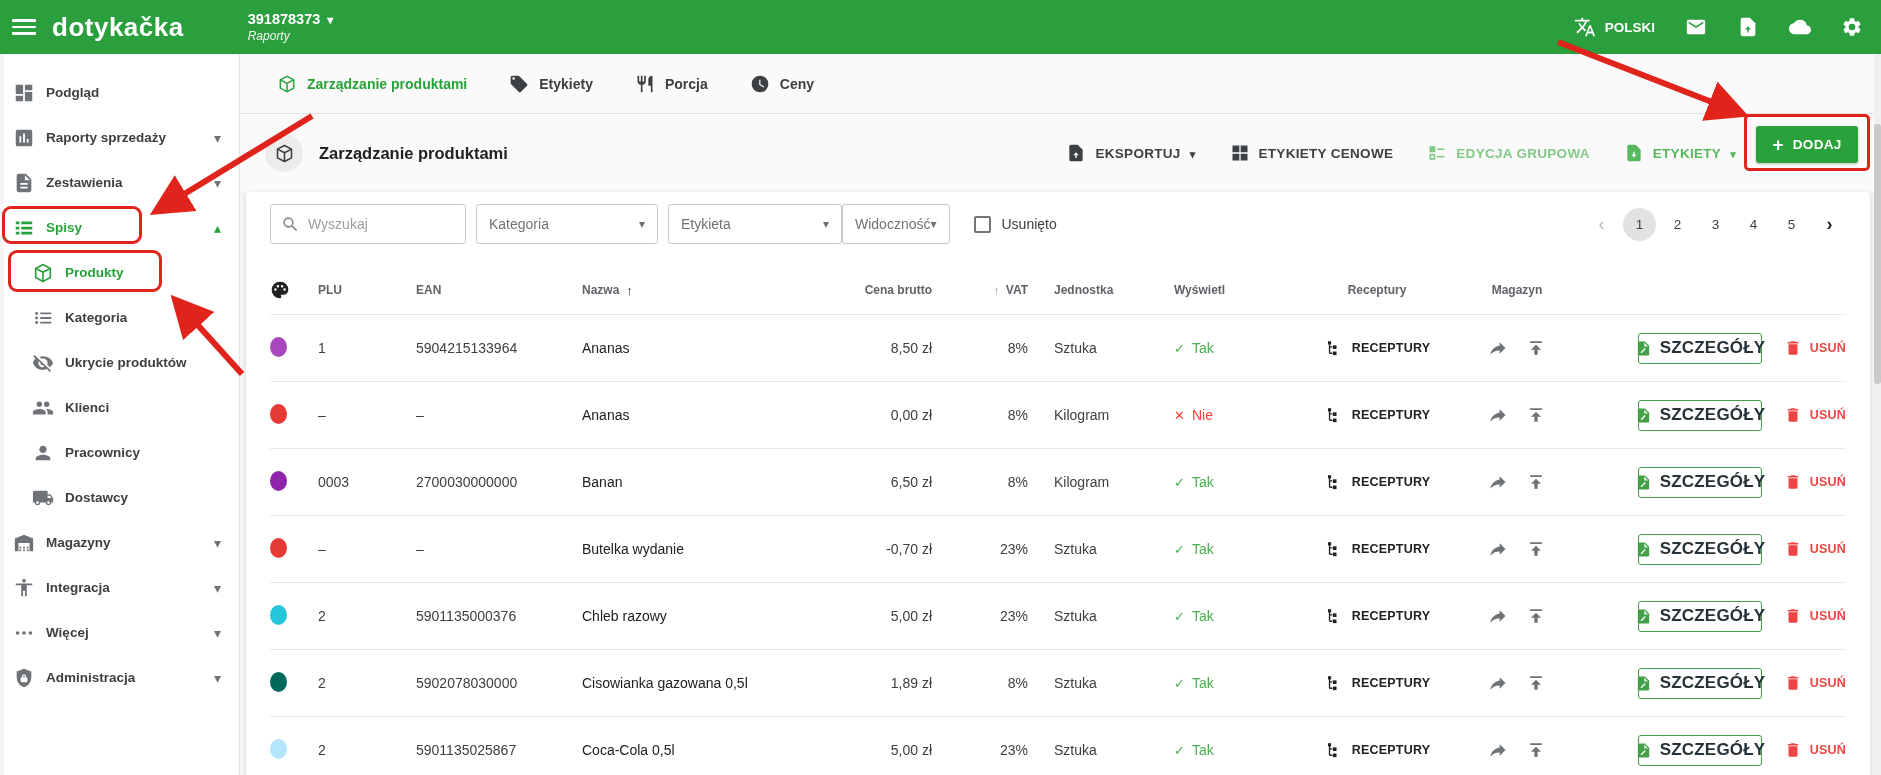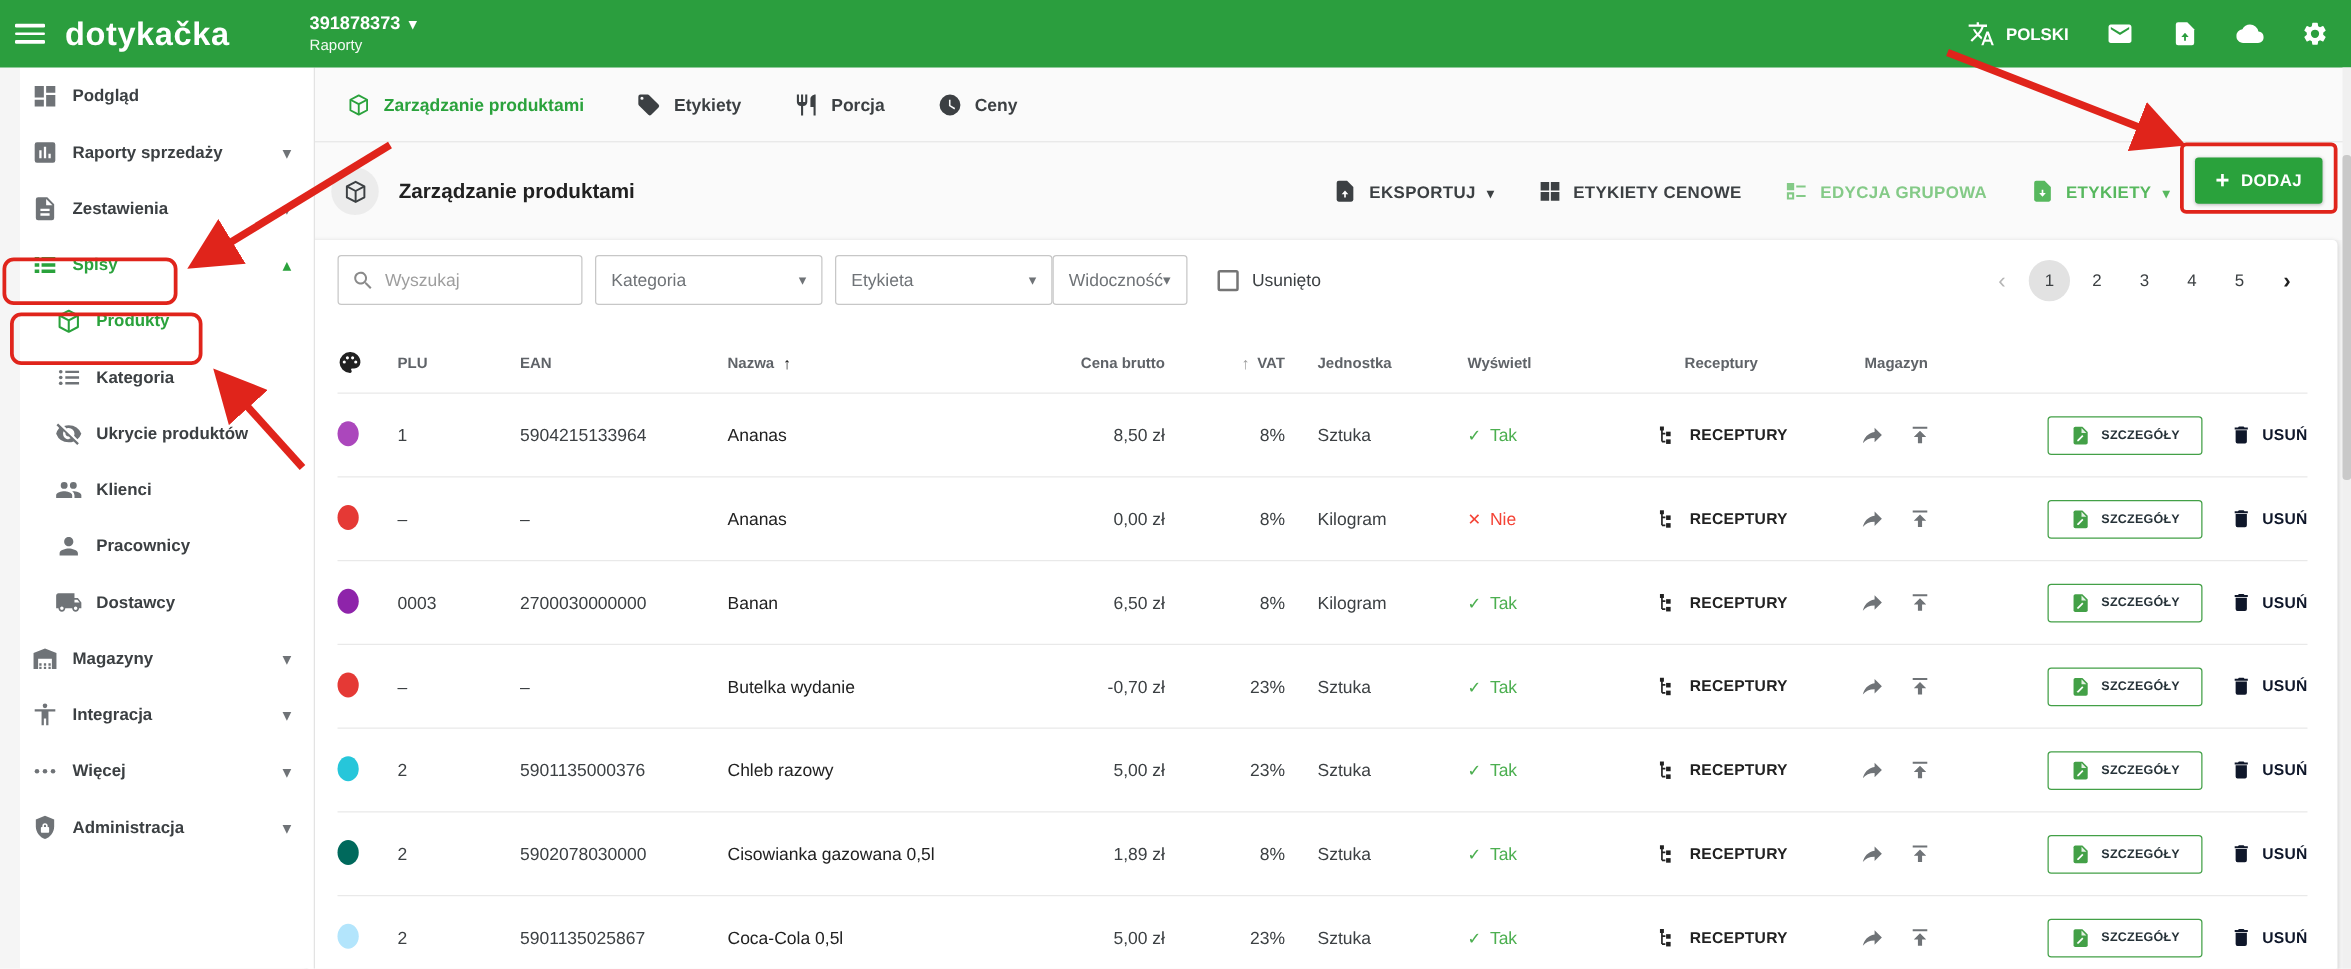--- a/index.html
+++ b/index.html
@@ -8,28 +8,28 @@
   svg { display:block; }
 
   
   .topbar { height:54px; background:#2b9e3e; display:flex; align-items:center; position:relative; z-index:5; }
   .burger { width:24px; margin-left:12px; cursor:pointer; }
   .burger i { display:block; height:2.5px; background:#fff; margin:4px 0; border-radius:1px; }
   .logo { color:#fff; font-size:26px; font-weight:bold; margin-left:16px; letter-spacing:.5px; }
   .account { margin-left:64px; color:#fff; cursor:pointer; }
   .account-id { font-size:14.5px; font-weight:bold; display:flex; align-items:center; gap:7px; }
   .account-id .caret::before { content:"▾"; font-size:12px; }
-  .account-sub { font-size:12px; opacity:.95; margin-top:2px; }
+  .account-sub { font-size:12px; opacity:.95; margin-top:2px;font-style:italic; }
   .top-right { margin-left:auto; display:flex; align-items:center; gap:30px; margin-right:18px; color:#fff; }
   .lang { display:flex; align-items:center; gap:9px; font-size:13.5px; font-weight:bold; cursor:pointer; }
   .tb-ic { width:22px; height:22px; color:#fff; cursor:pointer; }
   .tb-ic svg { width:22px; height:22px; }
 
   
-  .sidebar { position:absolute; top:54px; left:16px; width:236px; bottom:0; background:#fff; border-right:1px solid #e3e3e3; padding-top:0; z-index:4; }
+  .sidebar { position:absolute; top:54px; left:4px; width:236px; bottom:0; background:#fff; border-right:1px solid #e3e3e3; padding-top:16px; z-index:4; }
   .sitem { height:45px; display:flex; align-items:center; padding:0 18px 0 8px; cursor:pointer; }
   .sitem.child { padding-left:27px; }
   .sicon { width:24px; height:24px; color:#6f7377; flex:none; margin-right:10px; }
   .sicon svg { width:22px; height:22px; margin:1px; }
   .slabel { font-size:13.5px; font-weight:bold; color:#3c4043; white-space:nowrap; }
   .chev { margin-left:auto; color:#6f7377; font-size:14px; visibility:hidden; }
   .chev::before { content:"▾"; }
   .sitem.exp .chev { visibility:visible; }
   .sitem.open .chev::before { content:"▴"; color:#2aa23c; }
   .sitem.active .slabel, .sitem.active .sicon { color:#2aa23c; }
@@ -93,23 +93,23 @@
   .palette { color:#212121; } .palette svg { width:20px; height:20px; }
   .dot { display:inline-block; width:17px; height:20px; border-radius:50%; }
   .disp { display:flex; align-items:center; gap:7px; }
   .disp.yes { color:#4caf50; } .disp.no { color:#f44336; }
   .disp .mark::before { font-size:13px; }
   .disp.yes .mark::before { content:"✓"; }
   .disp.no .mark::before { content:"✕"; }
   .rec-btn { display:flex; align-items:center; gap:9px; font-size:12.5px; font-weight:bold; letter-spacing:.2px; color:#212121; cursor:pointer; }
   .rec-btn .ic svg { width:19px; height:19px; }
   .icon-btn { color:#6f7377; cursor:pointer; } .icon-btn svg { width:20px; height:20px; }
-  .det-btn { height:31px; width:124px; border:1px solid #43a047; border-radius:3px; background:#fff; display:flex; align-items:center; justify-content:center; gap:8px; font-size:10px; font-weight:bold; color:#263238; letter-spacing:.2px; cursor:pointer; }
+  .det-btn { height:31px; width:124px; border:1px solid #43a047; border-radius:3px; background:#fff; display:flex; align-items:center; justify-content:center; gap:8px; font-size:17px; font-weight:bold; color:#263238; letter-spacing:.2px; cursor:pointer; }
   .det-btn .ic svg { width:17px; height:17px; }
-  .del-btn { display:flex; align-items:center; gap:8px; color:#0f172a; font-size:12.5px; font-weight:bold; letter-spacing:.2px; cursor:pointer; }
+  .del-btn { display:flex; align-items:center; gap:8px; color:#ef4444; font-size:12.5px; font-weight:bold; letter-spacing:.2px; cursor:pointer; }
   .del-btn .ic svg { width:18px; height:18px; }
 
   
   .annot-box { position:absolute; border:3px solid #e0241b; border-radius:9px; z-index:40; pointer-events:none; }
   .annot-spisy { left:2px; top:206px; width:140px; height:38px; }
   .annot-produkty { left:8px; top:250px; width:154px; height:42px; }
   .annot-dodaj { left:1744px; top:114px; width:126px; height:57px; border-radius:5px; }
   .arrows { position:absolute; left:0; top:0; z-index:41; pointer-events:none; }
 
   

